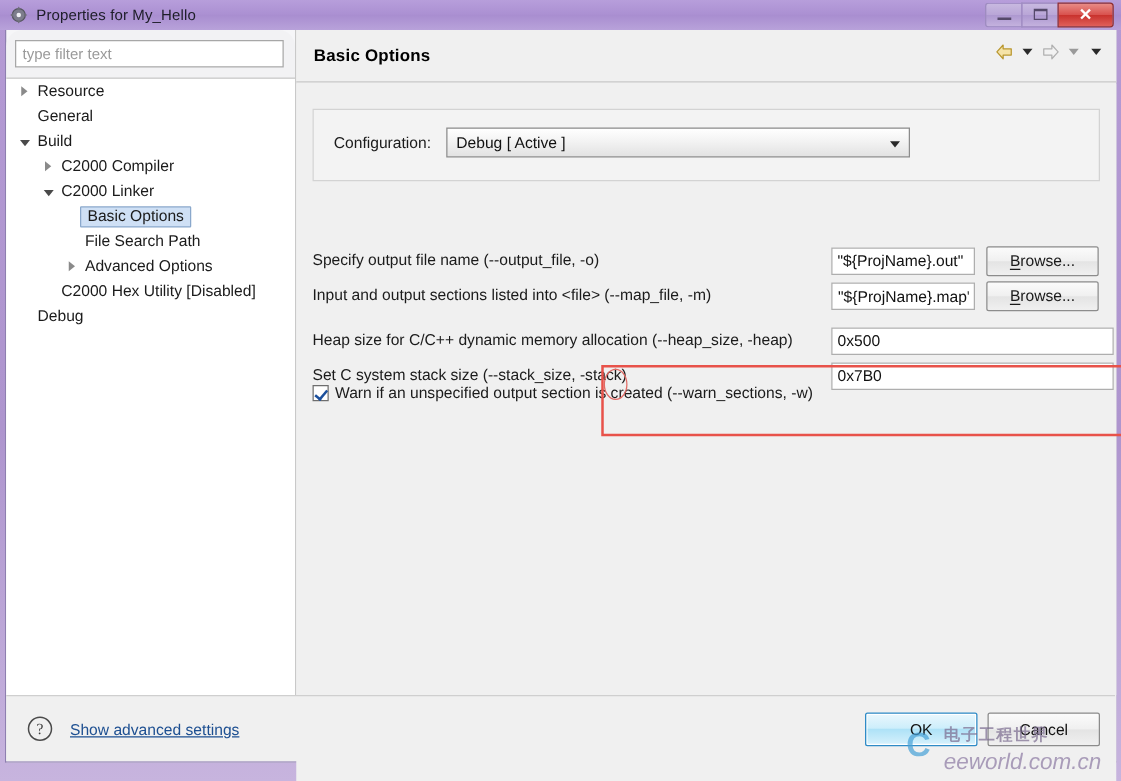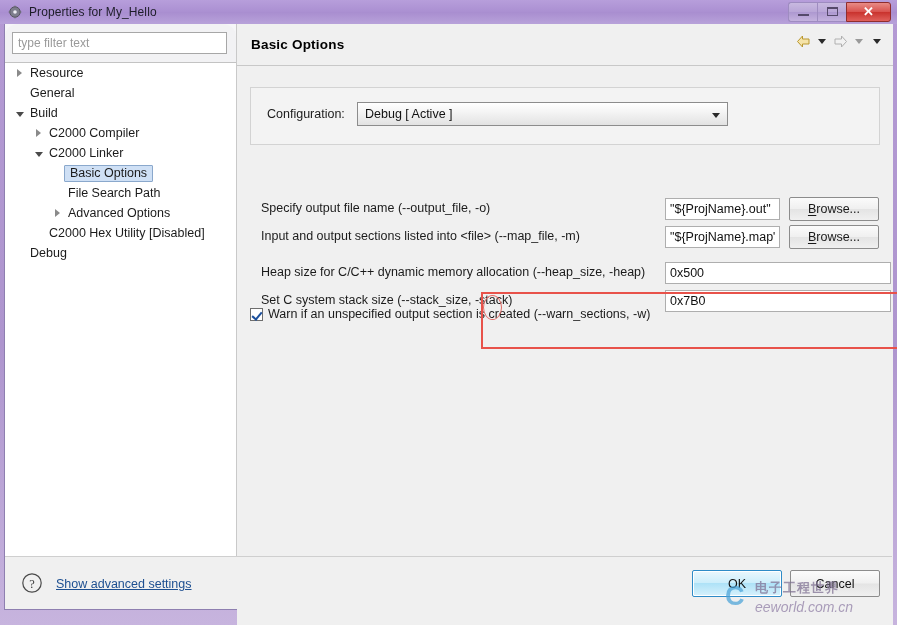--- a/index.html
+++ b/index.html
@@ -228,21 +228,21 @@
     display: flex; align-items: center; justify-content: center;
   }
 
   
   .opt-row {
     position: absolute;
     left: 13px;
     width: 630px; height: 28px;
   }
   .opt-label {
-    position: absolute; left: 11px; top: 6px;
+    position: absolute; left: 0; top: 6px;
     font-size: 12.5px; color: #1b1b1b;
     white-space: nowrap;
   }
   .opt-input {
     position: absolute;
     height: 22px;
     border: 1px solid #aeaeae;
     background: #ffffff;
     font-family: "Liberation Sans", sans-serif;
     font-size: 12.5px; color: #111;
@@ -365,21 +365,21 @@
   }
   #wm-cn {
     position: absolute; left: 32px; top: 4px;
     font-size: 13px; font-weight: bold;
     color: #7e6f92;
     letter-spacing: 1px;
     white-space: nowrap;
   }
   #wm-en {
     position: absolute; left: 32px; top: 24px;
-    font-size: 14px;
+    font-size: 18px;
     font-style: italic;
     color: #8e7ca4;
     white-space: nowrap;
   }
 </style>
 </head>
 <body>
 
 <div id="window">
 

